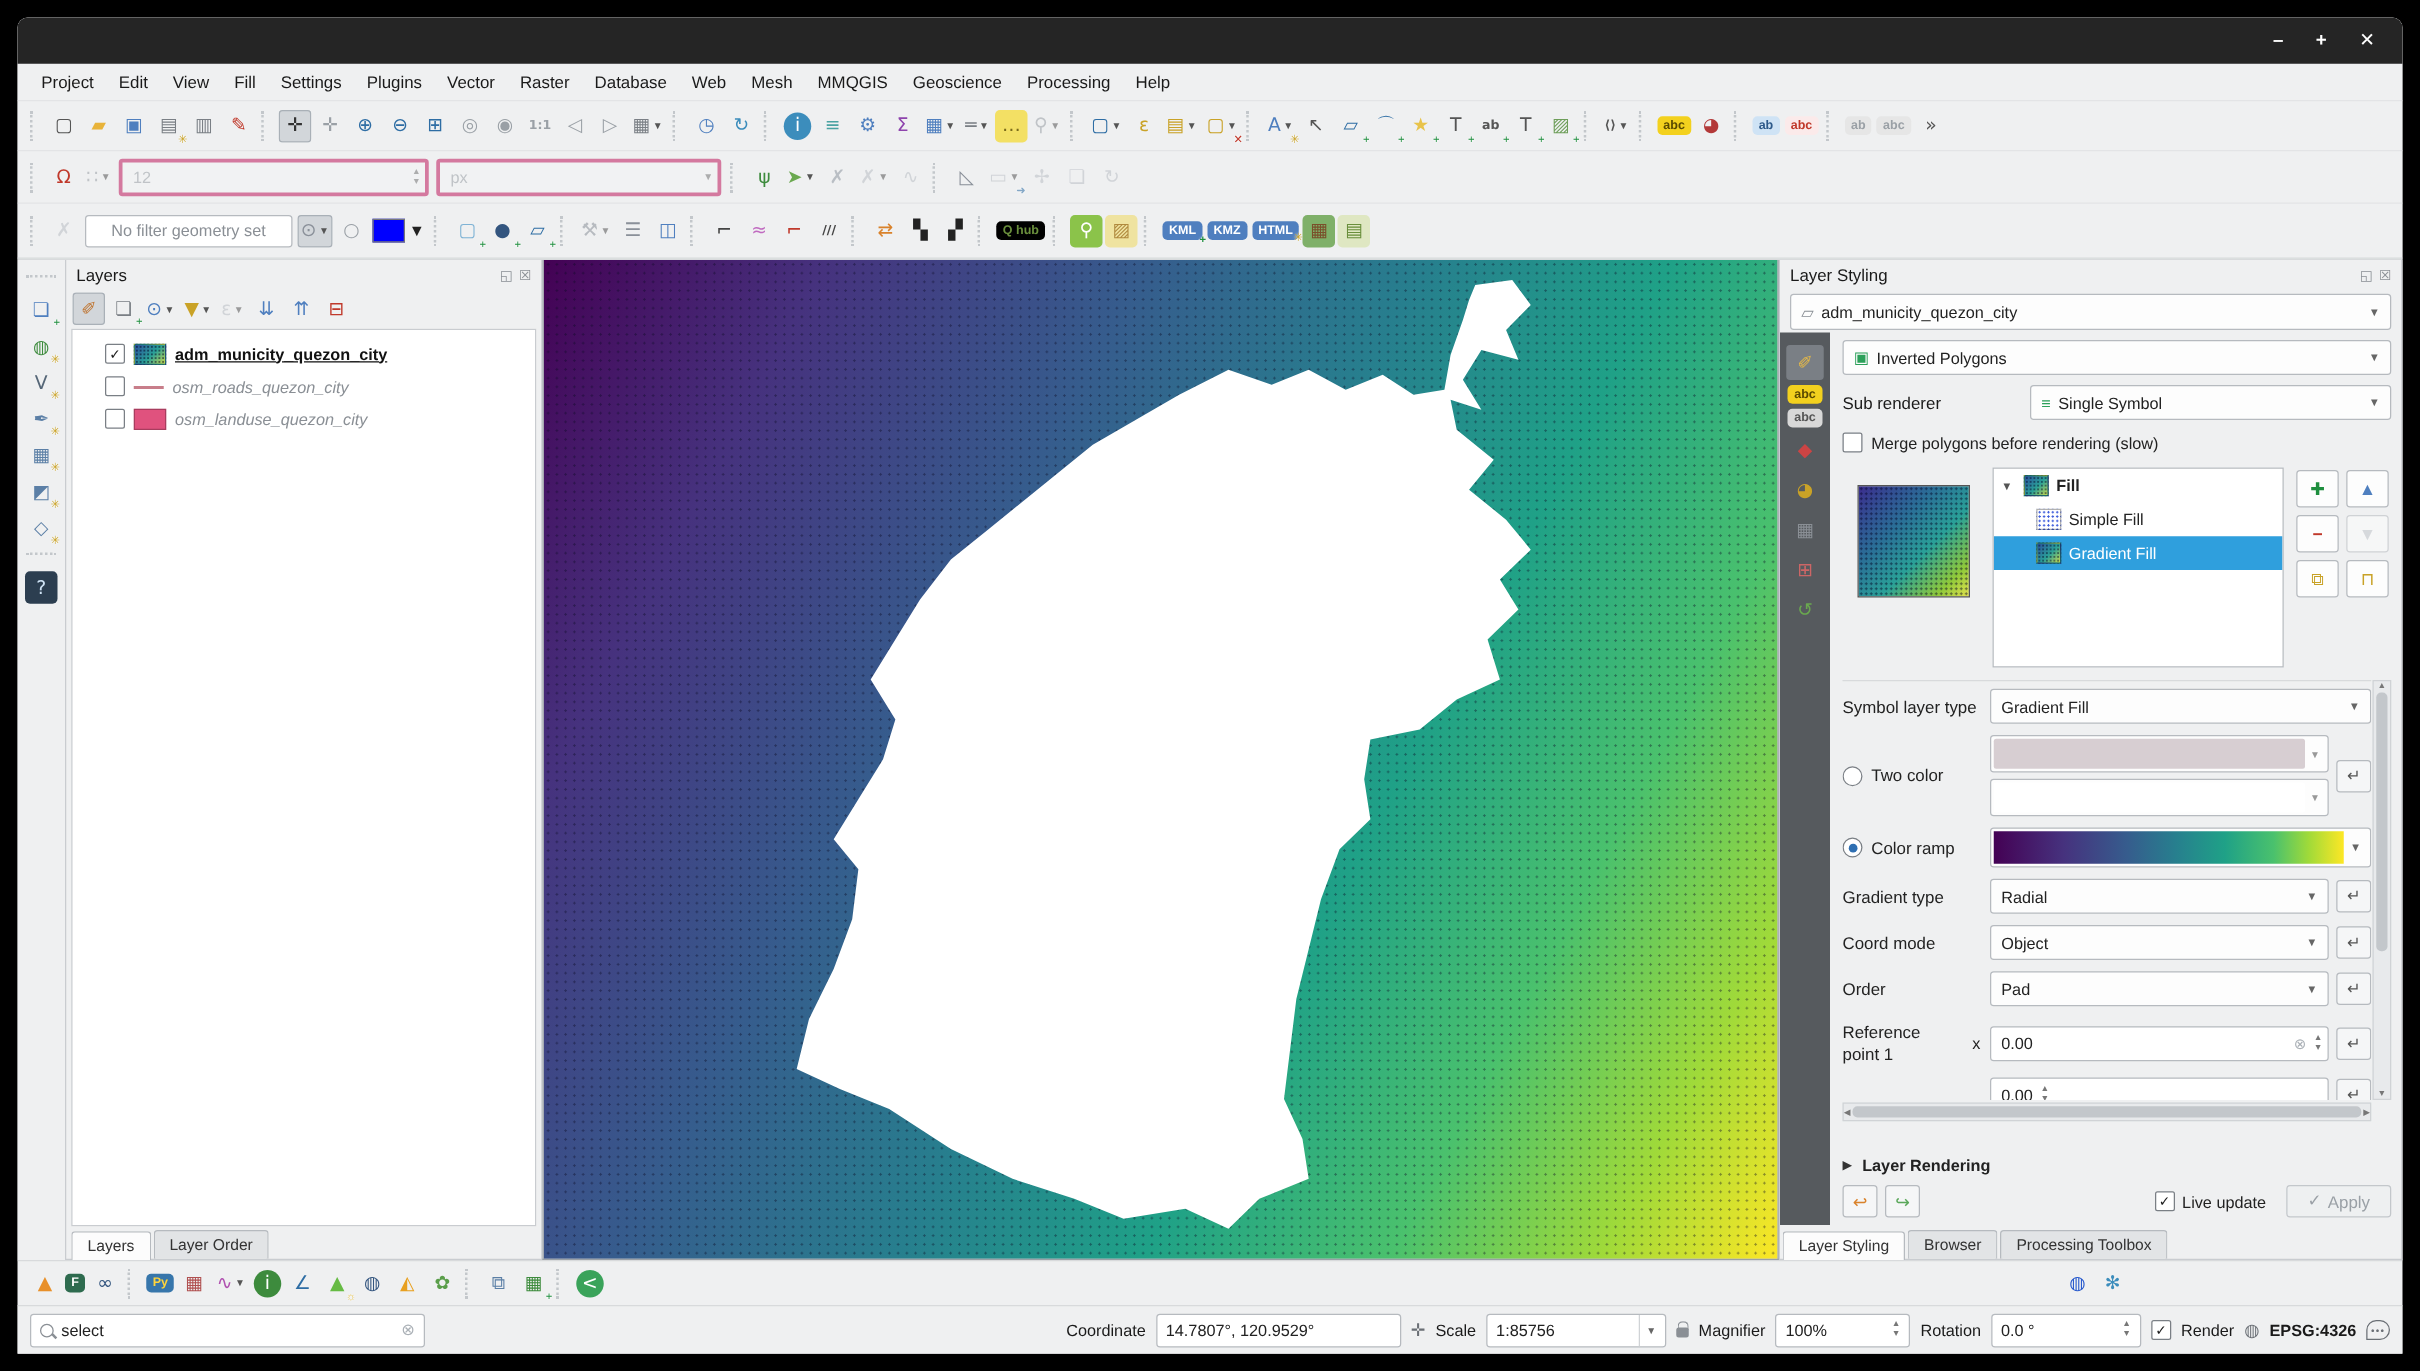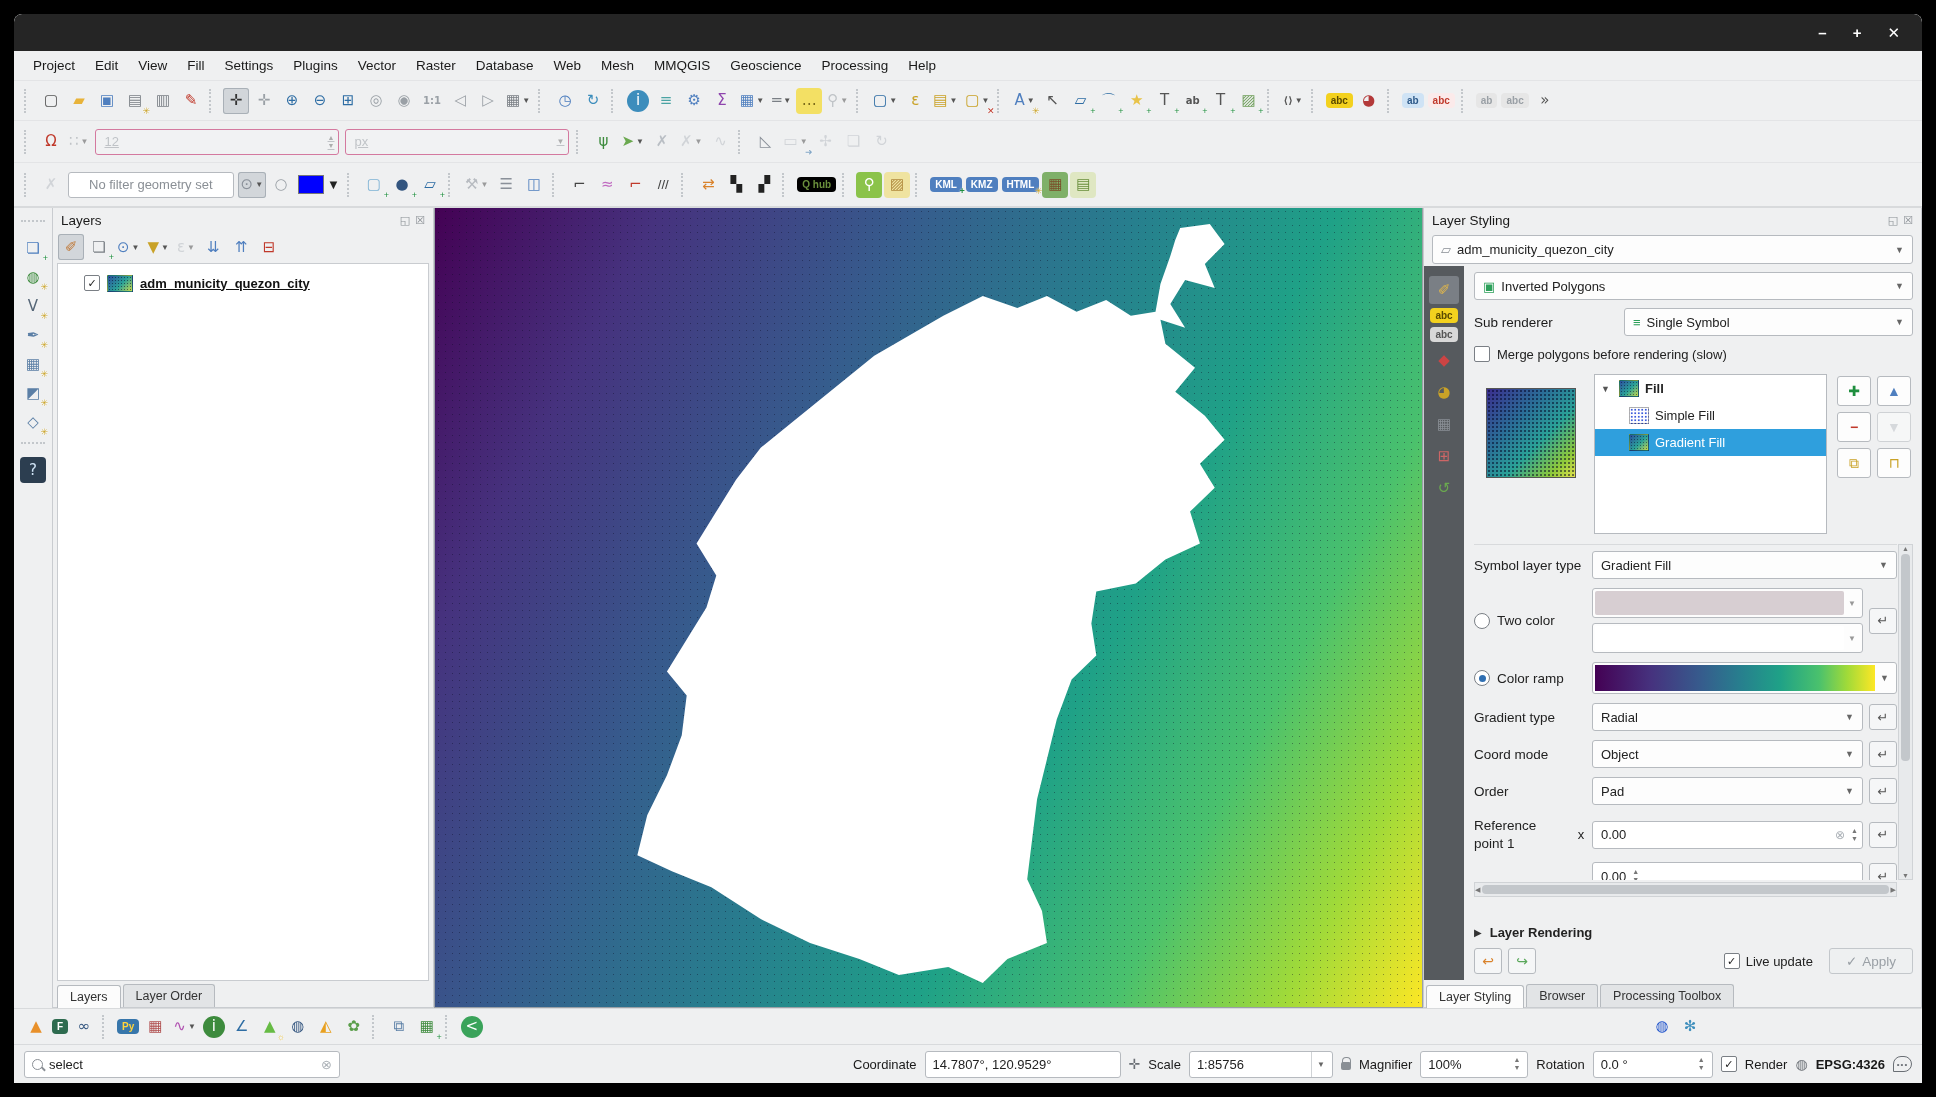--- a/index.html
+++ b/index.html
@@ -21,22 +21,22 @@
     display:inline-flex;align-items:center;justify-content:center;position:relative;flex:none;padding:0;}
   .tb-btn .g{font-family:"DejaVu Sans",sans-serif;font-size:15px;line-height:1;}
   .tb-btn.small .g{font-size:10px;font-weight:bold;}
   .tb-btn.chip{border-radius:4px;}
   .tb-btn.round{border-radius:50%;width:22px;height:22px;margin:2px 3px;}
   .tb-btn.pressed{background:#d2d6da;box-shadow:inset 0 0 0 1px #a9b0b7;}
   .tb-btn .sub{position:absolute;right:-2px;bottom:-2px;font-size:9px;line-height:1;text-shadow:0 0 2px #fff,0 0 2px #fff;}
   .tb-btn .dd,.tb-badge .dd{font-size:8px;color:#555;margin-left:2px;}
   .tb-btn.hasdd{width:auto;padding:0 3px;}
   .tb-sep{width:7px;height:24px;margin:0 4px;border-left:2px dotted #c3c7cb;flex:none;}
-  .tb-spin,.tb-combo{display:inline-flex;align-items:center;background:#fbfbfb;border:1px solid #be185d;border-radius:3px;
-    height:24px;margin:0 3px;padding:0 4px 0 8px;flex:none;text-decoration:underline;}
+  .tb-spin,.tb-combo{display:inline-flex;align-items:center;background:#fbfbfb;border:3px solid #be185d;border-radius:3px;
+    height:24px;margin:0 3px;padding:0 4px 0 8px;flex:none;}
   .tb-spin.dis,.tb-combo.dis{color:#9aa0a6;background:#f3f4f5;}
   .tb-spin .arrows{display:flex;flex-direction:column;font-size:7px;color:#777;margin-left:10px;line-height:1.1;}
   .tb-combo .dd2{font-size:8px;color:#777;margin-left:14px;}
   .tb-inputbox{display:inline-flex;align-items:center;background:#fff;border:1px solid #b6babf;border-radius:3px;
     height:24px;margin:0 3px;padding:0 20px;color:#8a8f95;flex:none;}
   .tb-swatchwrap{display:inline-flex;align-items:center;gap:3px;margin:0 3px;flex:none;}
   .tb-swatch{width:24px;height:17px;border:1px solid #777;}
   .tb-badge{display:inline-flex;align-items:center;border-radius:4px;padding:2px 5px;font-size:10px;font-weight:bold;
     margin:0 2px;position:relative;flex:none;}
   .tb-badge .sub{position:absolute;right:-3px;bottom:-4px;font-size:9px;text-shadow:0 0 2px #fff;}
@@ -576,20 +576,30 @@
           <button class="tb-btn">
             <span class="g" style="color: rgb(192, 57, 43);">⊟</span>
           </button>
         </div>
       <div class="layers-list">
           <div class="layer-row">
             <span class="cb">✓</span>
             <span class="lyr-swatch gradient"></span>
             <span class="layer-label active">adm_municity_quezon_city</span>
           </div>
+          <div class="layer-row">
+            <span class="cb"></span>
+            <span class="lyr-swatch line"></span>
+            <span class="layer-label muted">osm_roads_quezon_city</span>
+          </div>
+          <div class="layer-row">
+            <span class="cb"></span>
+            <span class="lyr-swatch fill"></span>
+            <span class="layer-label muted">osm_landuse_quezon_city</span>
+          </div>
         </div>
       <div class="panel-tabs">
         <span class="ptab active">Layers</span>
         <span class="ptab">Layer Order</span>
       </div>
     </div>
 
     <div class="map">
       <svg viewBox="0 0 100 100" preserveAspectRatio="none">
         <polygon fill="#ffffff" points="

